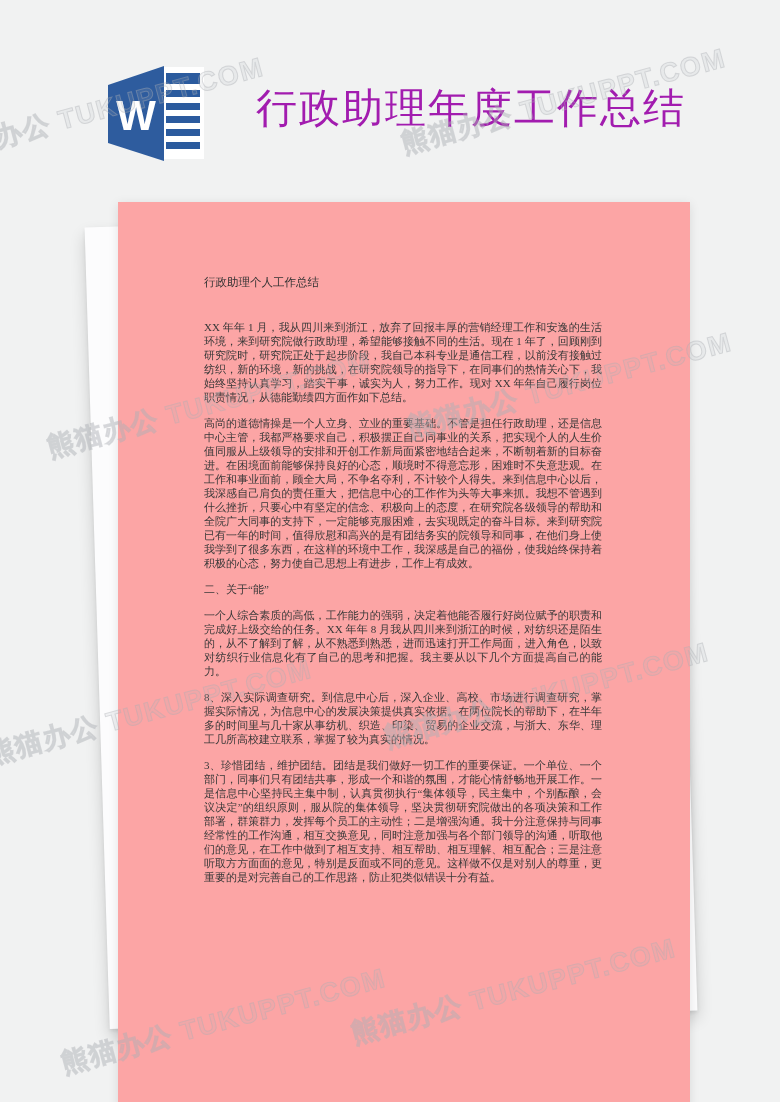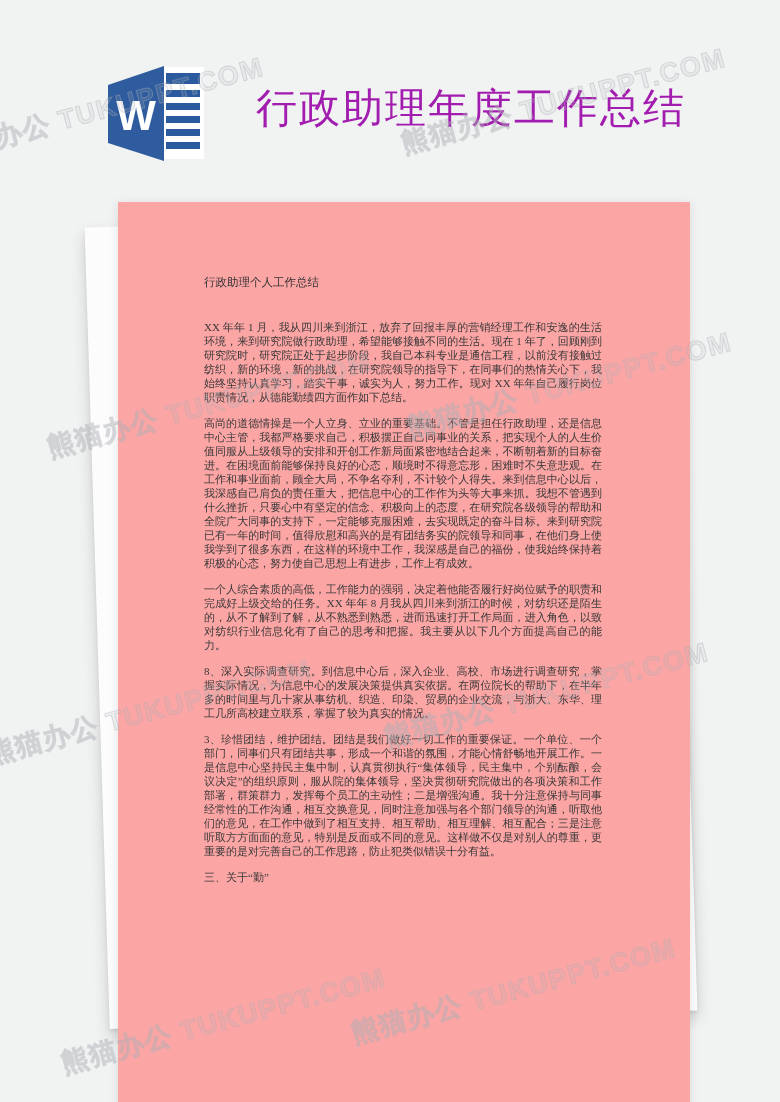--- a/index.html
+++ b/index.html
@@ -87,24 +87,24 @@
 </div>
 
 <div class="back-sheet"></div>
 
 <div class="page">
   <div class="page-inner">
     <div class="doc-title">行政助理个人工作总结</div>
     <div class="doc-body">
         <div class="block paragraph">XX 年年 1 月，我从四川来到浙江，放弃了回报丰厚的营销经理工作和安逸的生活环境，来到研究院做行政助理，希望能够接触不同的生活。现在 1 年了，回顾刚到研究院时，研究院正处于起步阶段，我自己本科专业是通信工程，以前没有接触过纺织，新的环境，新的挑战，在研究院领导的指导下，在同事们的热情关心下，我始终坚持认真学习，踏实干事，诚实为人，努力工作。现对 XX 年年自己履行岗位职责情况，从德能勤绩四方面作如下总结。</div>
         <div class="block paragraph">高尚的道德情操是一个人立身、立业的重要基础。不管是担任行政助理，还是信息中心主管，我都严格要求自己，积极摆正自己同事业的关系，把实现个人的人生价值同服从上级领导的安排和开创工作新局面紧密地结合起来，不断朝着新的目标奋进。在困境面前能够保持良好的心态，顺境时不得意忘形，困难时不失意悲观。在工作和事业面前，顾全大局，不争名夺利，不计较个人得失。来到信息中心以后，我深感自己肩负的责任重大，把信息中心的工作作为头等大事来抓。我想不管遇到什么挫折，只要心中有坚定的信念、积极向上的态度，在研究院各级领导的帮助和全院广大同事的支持下，一定能够克服困难，去实现既定的奋斗目标。来到研究院已有一年的时间，值得欣慰和高兴的是有团结务实的院领导和同事，在他们身上使我学到了很多东西，在这样的环境中工作，我深感是自己的福份，使我始终保持着积极的心态，努力使自己思想上有进步，工作上有成效。</div>
+        <div class="block heading">二、关于“能”</div>
         <div class="block paragraph">一个人综合素质的高低，工作能力的强弱，决定着他能否履行好岗位赋予的职责和完成好上级交给的任务。XX 年年 8 月我从四川来到浙江的时候，对纺织还是陌生的，从不了解到了解，从不熟悉到熟悉，进而迅速打开工作局面，进入角色，以致对纺织行业信息化有了自己的思考和把握。我主要从以下几个方面提高自己的能力。</div>
         <div class="block paragraph">8、深入实际调查研究。到信息中心后，深入企业、高校、市场进行调查研究，掌握实际情况，为信息中心的发展决策提供真实依据。在两位院长的帮助下，在半年多的时间里与几十家从事纺机、织造、印染、贸易的企业交流，与浙大、东华、理工几所高校建立联系，掌握了较为真实的情况。</div>
         <div class="block paragraph">3、珍惜团结，维护团结。团结是我们做好一切工作的重要保证。一个单位、一个部门，同事们只有团结共事，形成一个和谐的氛围，才能心情舒畅地开展工作。一是信息中心坚持民主集中制，认真贯彻执行“集体领导，民主集中，个别酝酿，会议决定”的组织原则，服从院的集体领导，坚决贯彻研究院做出的各项决策和工作部署，群策群力，发挥每个员工的主动性；二是增强沟通。我十分注意保持与同事经常性的工作沟通，相互交换意见，同时注意加强与各个部门领导的沟通，听取他们的意见，在工作中做到了相互支持、相互帮助、相互理解、相互配合；三是注意听取方方面面的意见，特别是反面或不同的意见。这样做不仅是对别人的尊重，更重要的是对完善自己的工作思路，防止犯类似错误十分有益。</div>
-        <div class="block heading">三、关于“勤”</div>
       </div>
   </div>
 </div>
 
 <div class="watermark-layer">
     <span class="watermark" style="left: -60px; top: 135px;">熊猫办公 TUKUPPT.COM</span>
     <span class="watermark" style="left: 402px; top: 126px;">熊猫办公 TUKUPPT.COM</span>
     <span class="watermark" style="left: 48px; top: 430px;">熊猫办公 TUKUPPT.COM</span>
     <span class="watermark" style="left: 408px; top: 410px;">熊猫办公 TUKUPPT.COM</span>
     <span class="watermark" style="left: -12px; top: 737px;">熊猫办公 TUKUPPT.COM</span>

